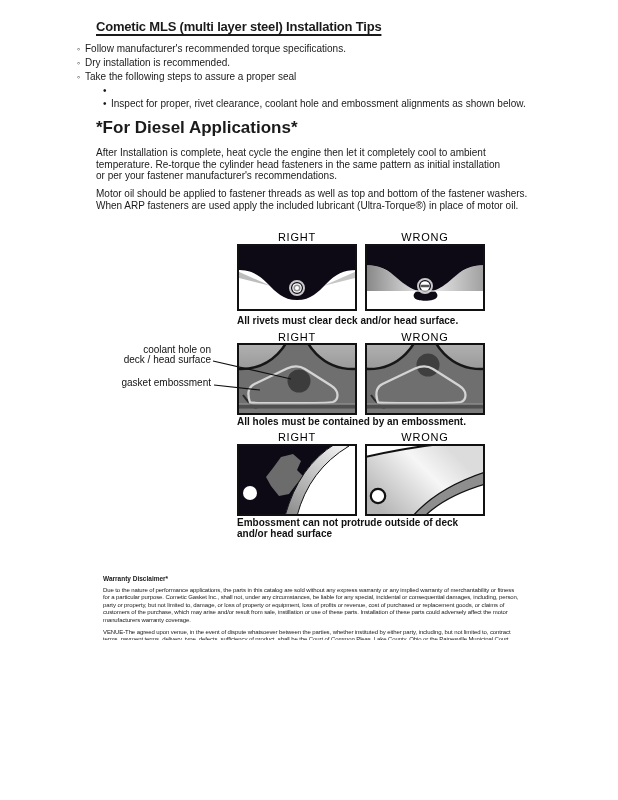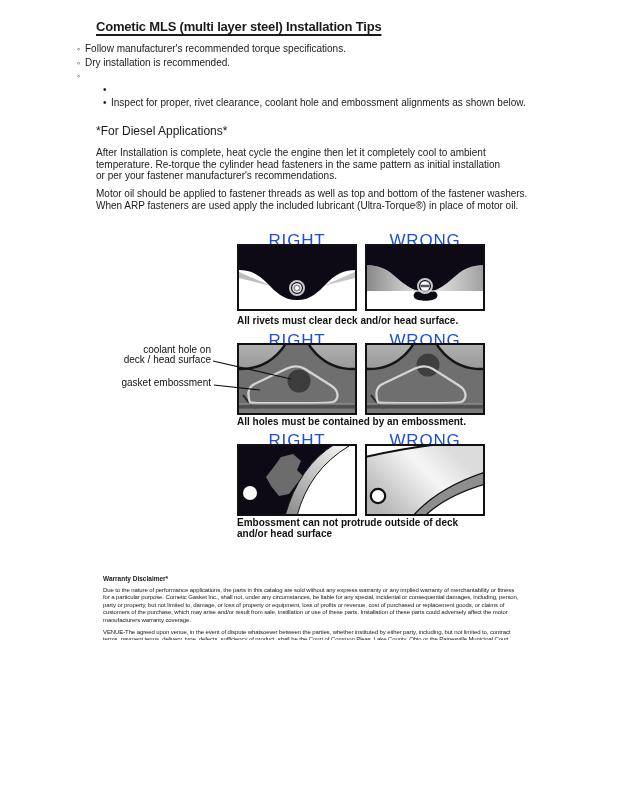--- a/index.html
+++ b/index.html
@@ -10,25 +10,25 @@
   #title{left:96px;top:19px;font-size:13px;font-weight:bold;letter-spacing:-0.2px;
          text-decoration:underline;text-underline-offset:3px;text-decoration-thickness:1.5px;white-space:pre;}
   
   #tips{left:77px;top:42px;font-size:10px;line-height:13px;}
   .tip-row{display:flex;align-items:baseline;white-space:pre;}
   .tip-marker{width:8px;font-size:9px;flex:none;}
   .sub{margin-left:26px;}
   .sub .tip-marker{font-size:10px;}
   
   #diesel{left:96px;top:112px;}
-  #diesel-heading{font-size:12px;font-weight:normal;margin:12px 0 9px 0;white-space:pre;}
+  #diesel-heading{font-size:17px;font-weight:bold;margin:6px 0 9px 0;white-space:pre;}
   .body-para{font-size:10px;line-height:11.5px;margin:0 0 6.5px 0;white-space:pre;}
   
   #diagrams{left:0;top:228px;width:618px;height:318px;}
-  .rw-label{width:120px;text-align:center;font-size:17px;letter-spacing:0.8px;color:#1d4ed8;}
+  .rw-label{width:120px;text-align:center;font-size:11px;letter-spacing:0.8px;color:#000000;}
   .diag-box{width:120px;}
   .diag-caption{left:237px;font-size:10px;line-height:11px;color:#111;white-space:pre-line;font-weight:bold;}
   .side-label{font-size:10px;line-height:9.5px;text-align:right;white-space:pre-line;color:#111;}
   
   #legal{left:103px;top:575px;width:418px;}
   #legal-heading{font-size:6.5px;font-weight:bold;margin:0 0 5px 0;}
   .legal-para{font-size:6px;line-height:7.4px;letter-spacing:-0.1px;margin:0 0 5px 0;white-space:pre-line;}
   
   #footer-code{left:385px;top:759px;font-size:13.5px;letter-spacing:0.4px;color:#2e2e2e;}
   svg{display:block;}
@@ -44,20 +44,21 @@
     <div class="tip-row">
       <span class="tip-marker">◦</span>
       <span>Follow manufacturer's recommended torque specifications.</span>
     </div>
     <div class="tip-row">
       <span class="tip-marker">◦</span>
       <span>Dry installation is recommended.</span>
     </div>
     <div class="tip-row">
       <span class="tip-marker">◦</span>
+      <span>Take the following steps to assure a proper seal</span>
     </div>
     <div class="tip-row sub">
       <span class="tip-marker">•</span>
     </div>
     <div class="tip-row sub">
       <span class="tip-marker">•</span>
       <span>Inspect for proper, rivet clearance, coolant hole and embossment alignments as shown below.</span>
     </div>
   </div>
 

